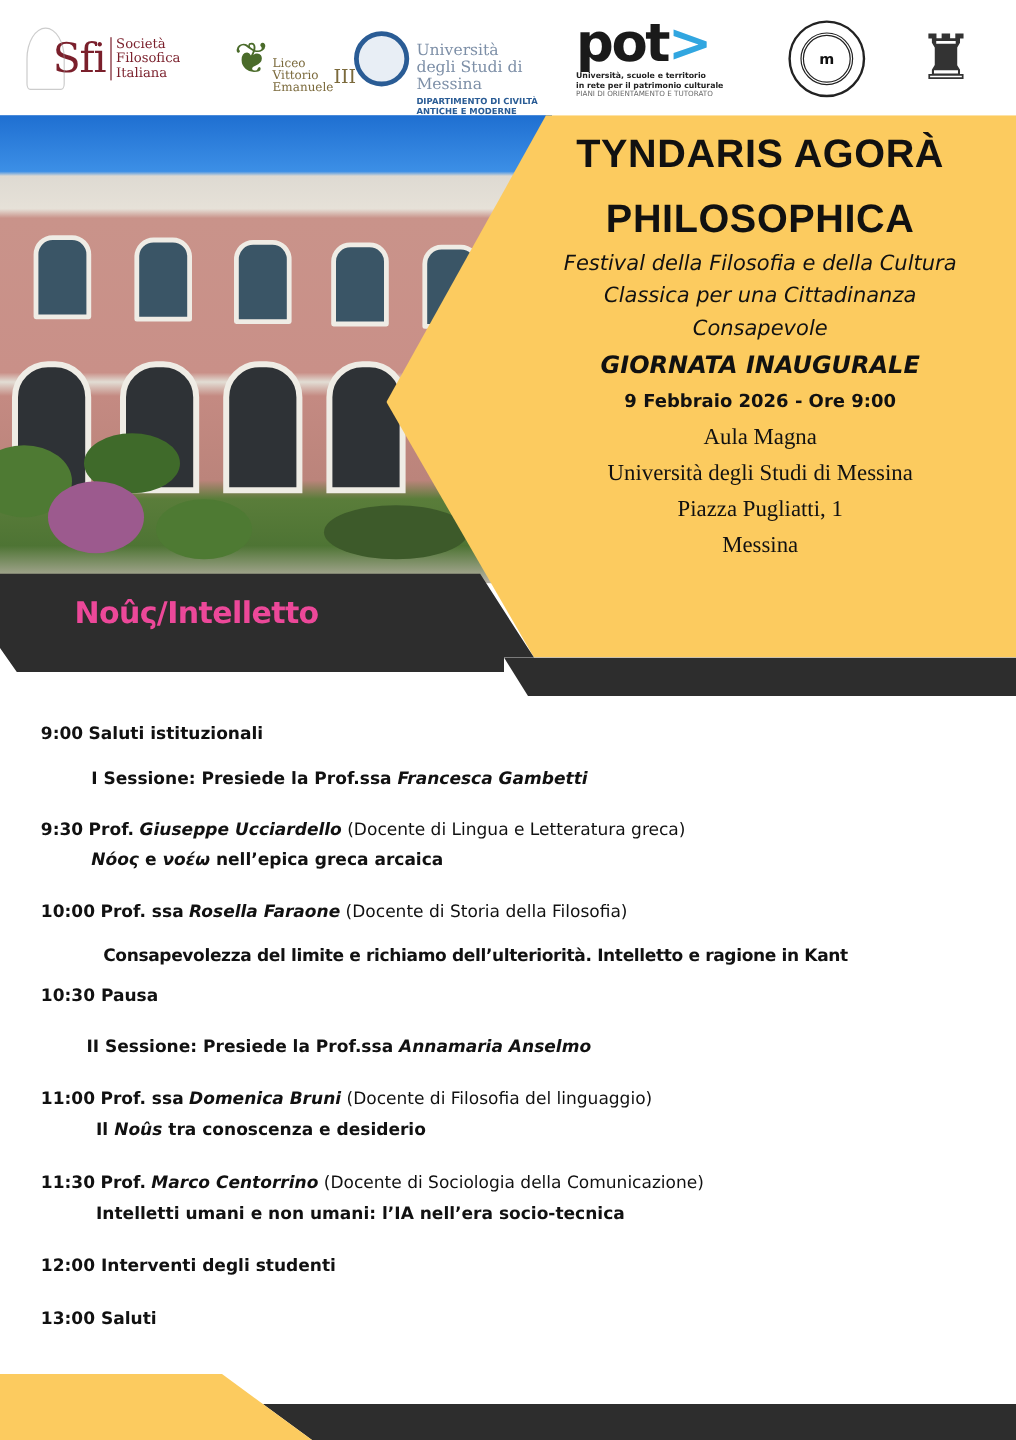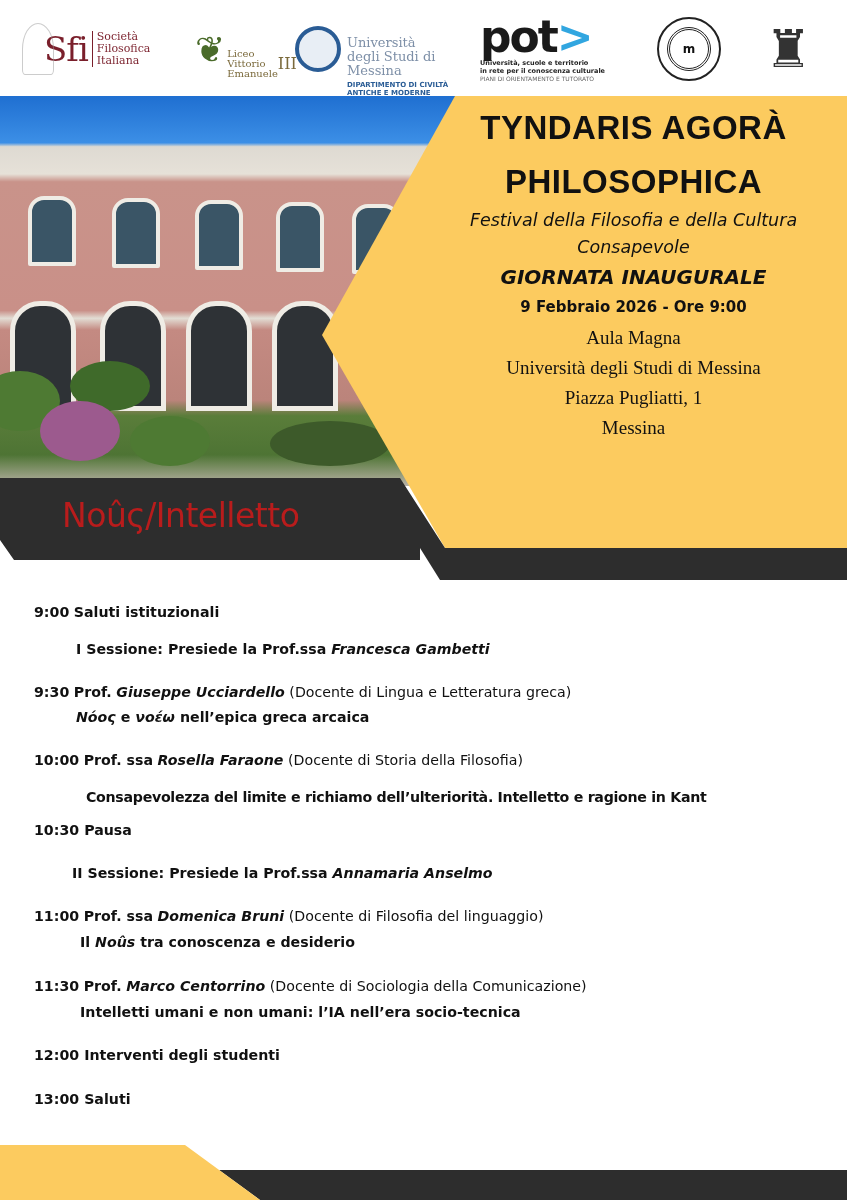--- a/index.html
+++ b/index.html
@@ -26,21 +26,21 @@
   .photo .win { position:absolute; width:40px; height:62px; background:#3a5566; border:4px solid #efece5; border-radius:16px 16px 2px 2px; }
   .photo .arch { position:absolute; width:56px; height:100px; background:#2e3236; border:5px solid #efece5; border-radius:30px 30px 0 0; }
   .photo .bush { position:absolute; border-radius:50%; background:#4e7a33; }
   .photo .flower { position:absolute; border-radius:50%; background:#9c5a8e; }
   .yellow { position:absolute; left:0; top:0; width:847px; height:1200px; background:#fccb5f;
             clip-path:polygon(455px 96px, 847px 96px, 847px 548px, 445px 548px, 322px 335px); }
   .darkstripe { position:absolute; left:0; top:0; width:847px; height:1200px; background:#2d2d2d;
             clip-path:polygon(420px 548px, 847px 548px, 847px 580px, 440px 580px); }
   .banner { position:absolute; left:0; top:0; width:847px; height:1200px; background:#2d2d2d;
             clip-path:polygon(0 478px, 400px 478px, 445px 548px, 420px 548px, 420px 560px, 14px 560px, 0 540px); }
-  .banner-title { position:absolute; left:62px; top:496px; font-family:"DejaVu Sans", sans-serif; font-weight:normal; font-size:33px; color:#b91c1c; letter-spacing:-0.5px; }
+  .banner-title { position:absolute; left:62px; top:496px; font-family:"DejaVu Sans", sans-serif; font-weight:bold; font-size:25px; color:#ec4899; letter-spacing:-0.5px; }
   .panel { position:absolute; left:420px; top:100px; width:427px; text-align:center; color:#111; }
   .t-title { font-family:"Liberation Sans", sans-serif; font-weight:bold; font-size:33px; line-height:52px; letter-spacing:0.5px; margin-top:2px; }
   .t-sub { font-family:"DejaVu Sans", sans-serif; font-style:italic; font-size:17.5px; line-height:29px; margin-top:-2px; }
   .t-ed { font-family:"DejaVu Sans", sans-serif; font-size:19px; line-height:29px; margin-top:8px; }
   .t-giorn { font-family:"DejaVu Sans", sans-serif; font-style:italic; font-weight:bold; font-size:20px; line-height:30px; }
   .t-date { font-family:"DejaVu Sans", sans-serif; font-weight:bold; font-size:15px; line-height:31px; }
   .t-loc { font-family:Liberation Serif, serif; font-size:19px; line-height:30px;text-align:center; }
   .program { position:absolute; left:34px; top:602px; width:800px; font-family:"DejaVu Sans", sans-serif; font-size:14.2px; color:#111; }
   .row { position:absolute; left:0; white-space:nowrap; }
   .b { font-weight:bold; }
@@ -90,21 +90,21 @@
       <div class="unime-dept" style="margin-left:6px;">
         <div>DIPARTIMENTO DI CIVILTÀ</div>
         <div>ANTICHE E MODERNE</div>
       </div>
     </div>
   </div>
 
   <div class="logo" style="left:480px; flex-direction:column; align-items:flex-start; justify-content:center;">
     <div class="pot-word"><span>pot</span><span class="pot-arrow">&gt;</span></div>
     <div class="pot-sub">Università, scuole e territorio</div>
-    <div class="pot-sub">in rete per il conoscenza culturale</div>
+    <div class="pot-sub">in rete per il patrimonio culturale</div>
     <div class="pot-sub2">PIANI DI ORIENTAMENTO E TUTORATO</div>
   </div>
 
   <div class="logo" style="left:657px;">
     <div class="agora">
       <div class="agora-inner">m</div>
     </div>
   </div>
 
   <div class="logo" style="left:765px;">
@@ -131,20 +131,21 @@
 
 <div class="yellow"></div>
 <div class="darkstripe"></div>
 <div class="banner"></div>
 <div class="banner-title">Noûς/Intelletto</div>
 
 <div class="panel">
   <div class="t-title">TYNDARIS AGORÀ</div>
   <div class="t-title">PHILOSOPHICA</div>
   <div class="t-sub">Festival della Filosofia e della Cultura</div>
+  <div class="t-sub">Classica per una Cittadinanza</div>
   <div class="t-sub">Consapevole</div>
   <div class="t-giorn">GIORNATA INAUGURALE</div>
   <div class="t-date">9 Febbraio 2026 - Ore 9:00</div>
   <div class="t-loc">Aula Magna</div>
   <div class="t-loc">Università degli Studi di Messina</div>
   <div class="t-loc">Piazza Pugliatti, 1</div>
   <div class="t-loc">Messina</div>
 </div>
 
 <div class="program">

